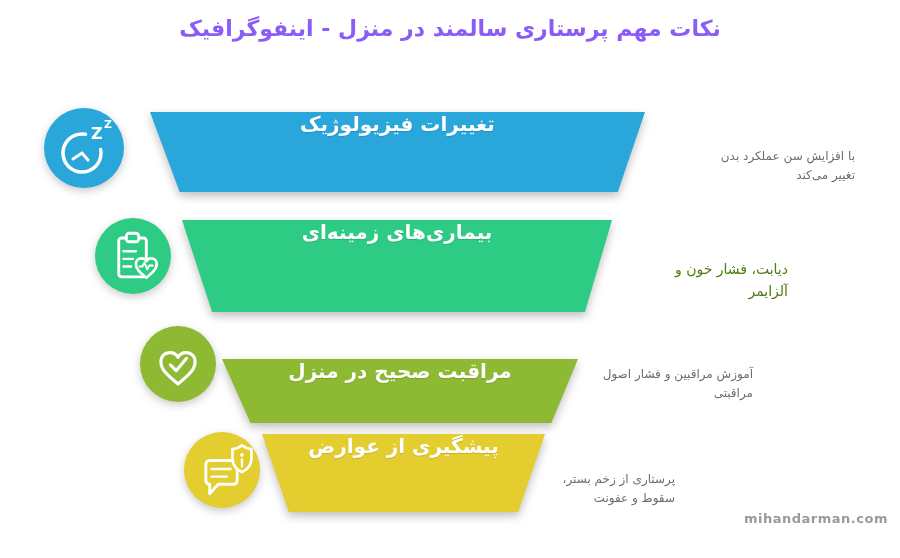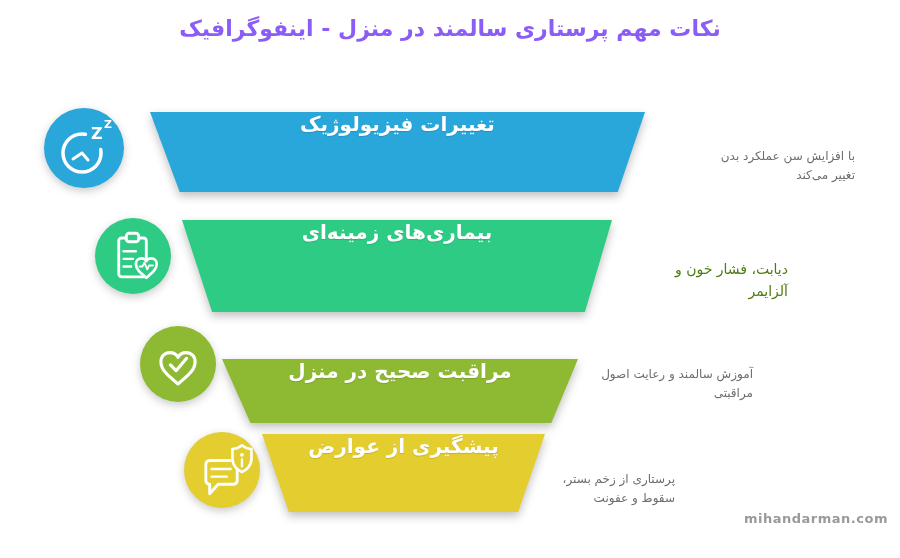--- a/index.html
+++ b/index.html
@@ -89,21 +89,21 @@
       <path d="M40,61 C29,52 22,46 22,37.5 C22,32 26,28 31.5,28 C35.5,28 38.8,30.5 40,33 C41.2,30.5 44.5,28 48.5,28 C54,28 58,32 58,37.5 C58,46 51,52 40,61 Z" fill="none" stroke="#fff" stroke-width="3.3" stroke-linejoin="round"></path>
       <path d="M32,41 l6,6 l11,-13" stroke="#fff" stroke-width="3.3" fill="none" stroke-linecap="round" stroke-linejoin="round"></path>
     </svg>
   </div>
   <div class="bar-wrap" style="left: 222px; top: 327px; width: 356px; height: 64px; margin-top: 32px; --c: #8EB933;">
     <div class="bar-shape" style="clip-path:polygon(0 0,100% 0,92.5% 100%,8% 100%);">
       <div class="bar-label">مراقبت صحیح در منزل</div>
     </div>
   </div>
   <div class="note" style="left:558px;top:330px;width:195px;">
-    <span class="l1">آموزش سالمند و رعایت اصول</span>
+    <span class="l1">آموزش مراقبین و فشار اصول</span>
     <span class="l2">مراقبتی</span>
   </div>
 
   <div class="icon" style="left: 184px; top: 432px; --c: #E3CD2F;">
     <svg width="76" height="76" viewBox="0 0 80 80">
       <circle cx="40" cy="40" r="40" fill="currentColor"></circle>
       <path d="M27,30 h25 a4,4 0 0 1 4,4 v17 a4,4 0 0 1 -4,4 h-16 l-9,10 v-10 a4,4 0 0 1 -4,-4 v-17 a4,4 0 0 1 4,-4 Z" fill="none" stroke="#fff" stroke-width="3" stroke-linejoin="round"></path>
       <path d="M29,39 h20 M29,47 h16" stroke="#fff" stroke-width="2.5" stroke-linecap="round"></path>
       <path d="M61,14 c3,2.5 7,4 10,4 v10 c0,8 -6,12.5 -10,14 c-4,-1.5 -10,-6 -10,-14 v-10 c3,0 7,-1.5 10,-4 Z" fill="currentColor" stroke="#fff" stroke-width="2.8" stroke-linejoin="round"></path>
       <circle cx="61" cy="24" r="2" fill="#fff"></circle>

